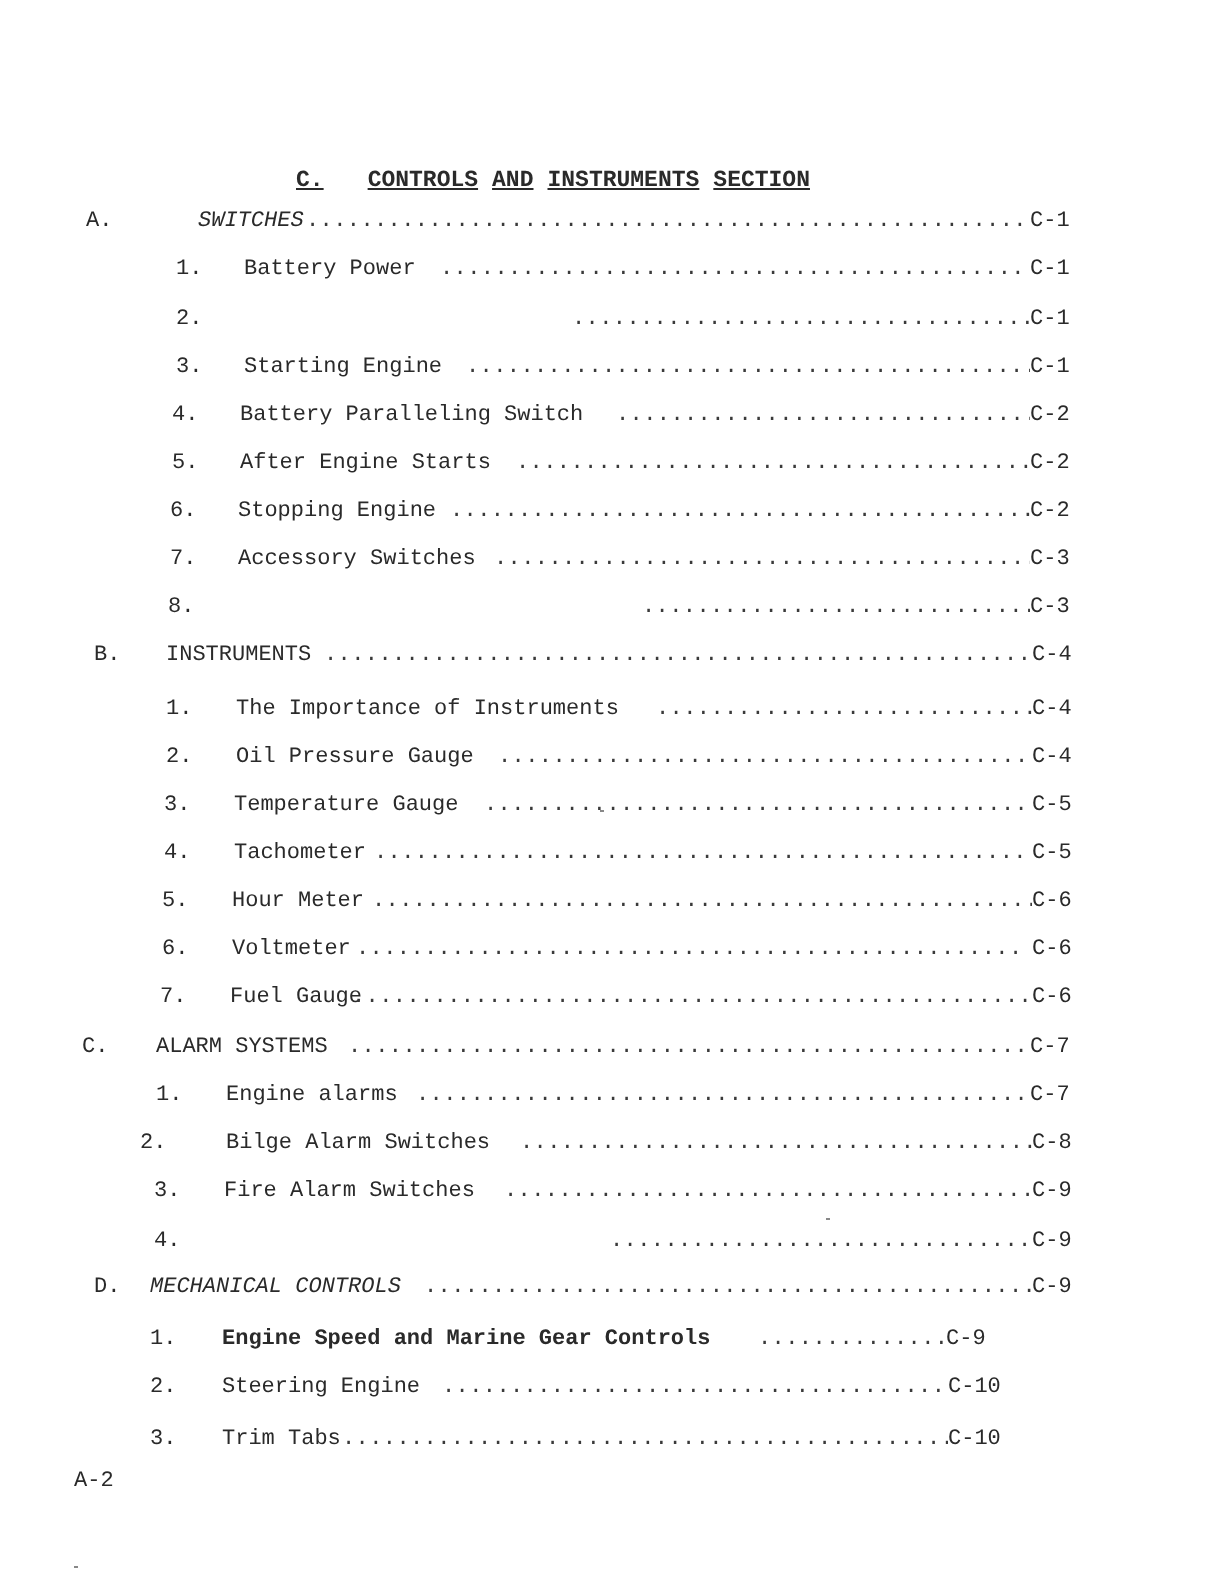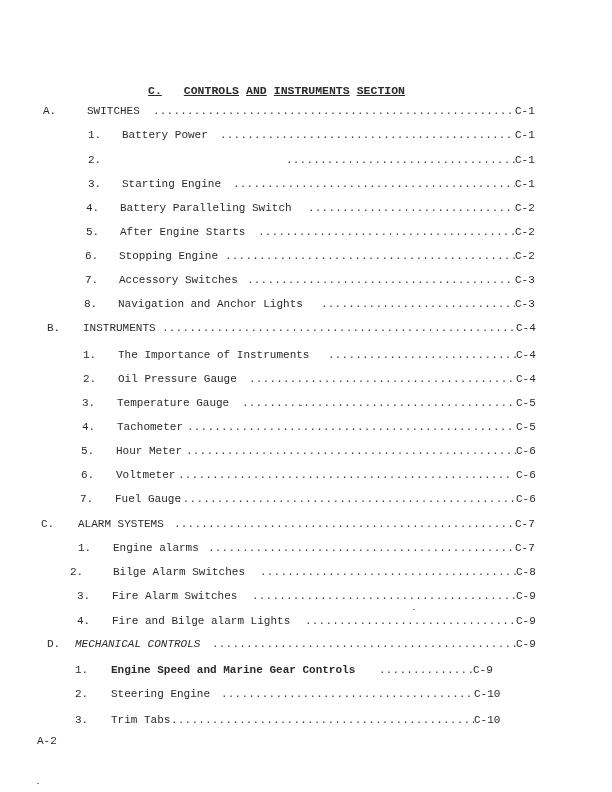--- a/index.html
+++ b/index.html
@@ -30,21 +30,21 @@
 <body>
 
 <div class="page">
 
   <div class="title">
     <span class="sec-letter">C.</span><span>CONTROLS</span><span>AND</span><span>INSTRUMENTS</span><span>SECTION</span>
   </div>
 
   <div class="row" style="top:104px;left:43px;width:490px;">
     <span class="marker">A.</span>
-    <span class="label" style="left:44px;">SWITCHES</span>
+    <span class="label" style="left:56px;font-style:italic;">SWITCHES</span>
     <span class="leader" style="left:110px;width:362px;">...............................................................</span>
     <span class="page-ref" style="left:472px;">C-1</span>
   </div>
   <div class="row" style="top:128px;left:88px;width:446px;">
     <span class="marker">1.</span>
     <span class="label" style="left:34px;">Battery Power</span>
     <span class="leader" style="left:132px;width:295px;">..................................................</span>
     <span class="page-ref" style="left:427px;">C-1</span>
   </div>
   <div class="row" style="top:153px;left:88px;width:446px;">
@@ -77,21 +77,20 @@
     <span class="page-ref" style="left:430px;">C-2</span>
   </div>
   <div class="row" style="top:273px;left:85px;width:449px;">
     <span class="marker">7.</span>
     <span class="label" style="left:34px;">Accessory Switches</span>
     <span class="leader" style="left:162px;width:268px;">................................................</span>
     <span class="page-ref" style="left:430px;">C-3</span>
   </div>
   <div class="row" style="top:297px;left:84px;width:450px;">
     <span class="marker">8.</span>
-    <span class="label" style="left:34px;">Navigation and Anchor Lights</span>
     <span class="leader" style="left:237px;width:194px;">...................................</span>
     <span class="page-ref" style="left:431px;">C-3</span>
   </div>
 
   <div class="row" style="top:321px;left:47px;width:486px;">
     <span class="marker">B.</span>
     <span class="label" style="left:36px;">INSTRUMENTS</span>
     <span class="leader" style="left:115px;width:354px;">................................................................</span>
     <span class="page-ref" style="left:469px;">C-4</span>
   </div>
@@ -157,21 +156,20 @@
     <span class="page-ref" style="left:446px;">C-8</span>
   </div>
   <div class="row" style="top:589px;left:77px;width:456px;">
     <span class="marker">3.</span>
     <span class="label" style="left:35px;">Fire Alarm Switches</span>
     <span class="leader" style="left:175px;width:264px;">................................................</span>
     <span class="page-ref" style="left:439px;">C-9</span>
   </div>
   <div class="row" style="top:614px;left:77px;width:456px;">
     <span class="marker">4.</span>
-    <span class="label" style="left:35px;">Fire and Bilge alarm Lights</span>
     <span class="leader" style="left:228px;width:211px;">......................................</span>
     <span class="page-ref" style="left:439px;">C-9</span>
   </div>
 
   <div class="row" style="top:637px;left:47px;width:486px;">
     <span class="marker">D.</span>
     <span class="label" style="left:28px;font-style:italic;">MECHANICAL CONTROLS</span>
     <span class="leader" style="left:165px;width:304px;">.......................................................</span>
     <span class="page-ref" style="left:469px;">C-9</span>
   </div>

